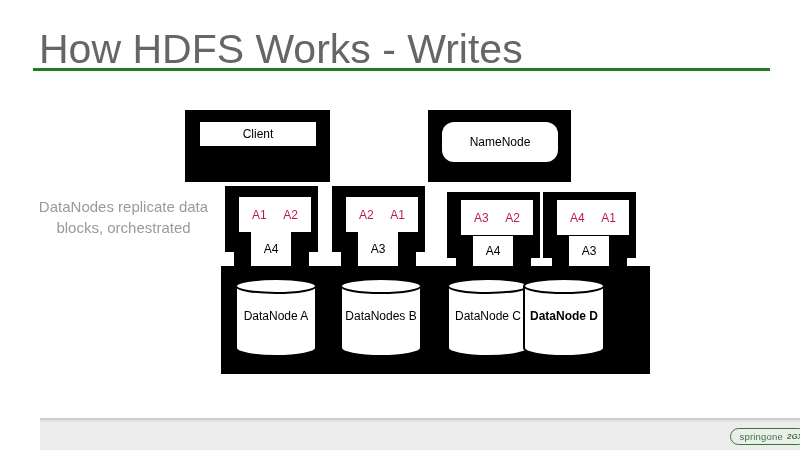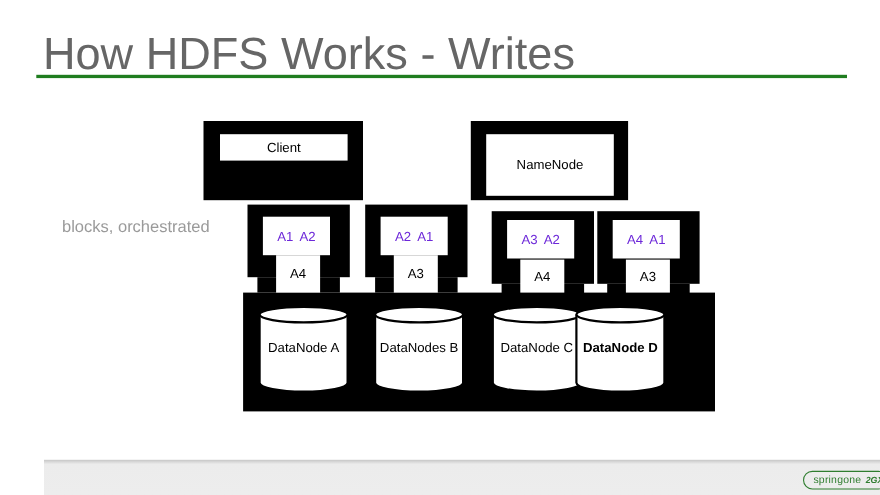--- a/index.html
+++ b/index.html
@@ -22,44 +22,44 @@
   
   .node-box{background:#000;}
   .node-box .inner{
     position:absolute;background:#fff;
     display:flex;align-items:center;justify-content:center;
     font-size:12px;color:#000;
   }
   .client{left:185px;top:110px;width:145px;height:72px;}
   .client .inner{left:15px;top:12px;width:116px;height:24px;}
   .namenode{left:428px;top:110px;width:143px;height:72px;}
-  .namenode .inner{left:14px;top:12px;width:116px;height:56px;}
+  .namenode .inner{left:14px;top:12px;width:116px;height:40px;border-radius:12px;}
 
   
   .note{
     left:22px;top:196px;width:203px;text-align:center;
     font-size:15px;line-height:21px;color:#9a9a9a;
   }
 
   
   .rack{left:221px;top:266px;width:429px;height:108px;background:#000;}
 
   
   .group{width:93px;height:80px;}
   .gA{left:225px;top:186px;}
   .gB{left:332px;top:186px;}
   .gC{left:447px;top:192px;}
   .gD{left:543px;top:192px;}
   .group .panel{position:absolute;left:0;top:0;width:93px;height:66px;background:#000;}
   .group .stub{position:absolute;left:9px;top:66px;width:75px;height:14px;background:#000;}
   .group .topbox{
-    position:absolute;left:14px;top:11px;width:61px;height:35px;background:#fff;
+    position:absolute;left:14px;top:11px;width:72px;height:35px;background:#fff;
     display:flex;align-items:center;justify-content:space-between;
     padding:0 13px;box-sizing:border-box;
-    font-size:12px;color:#6d28d9;
+    font-size:12px;color:#be185d;
   }
   .group .connbox{
     position:absolute;left:26px;top:46px;width:40px;height:34px;background:#fff;
     display:flex;align-items:center;justify-content:center;
     font-size:12px;color:#000;
   }
   .gC .topbox,.gD .topbox{top:8px;}
   .gC .connbox,.gD .connbox{top:44px;height:30px;}
 
   
@@ -97,20 +97,21 @@
 
 <div class="abs node-box client">
   <div class="inner">Client</div>
 </div>
 
 <div class="abs node-box namenode">
   <div class="inner">NameNode</div>
 </div>
 
 <div class="abs note">
+  <div>DataNodes replicate data</div>
   <div>blocks, orchestrated</div>
 </div>
 
 <div class="abs rack"></div>
 
 <div class="abs group gA">
   <div class="panel"></div>
   <div class="stub"></div>
   <div class="topbox">
     <span>A1</span>

